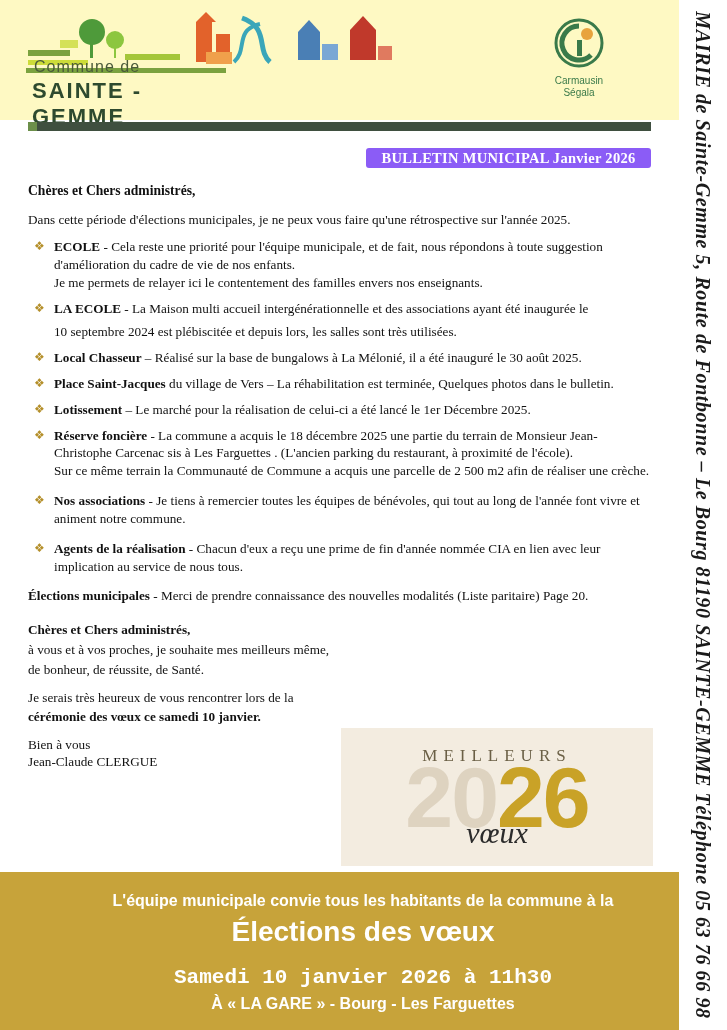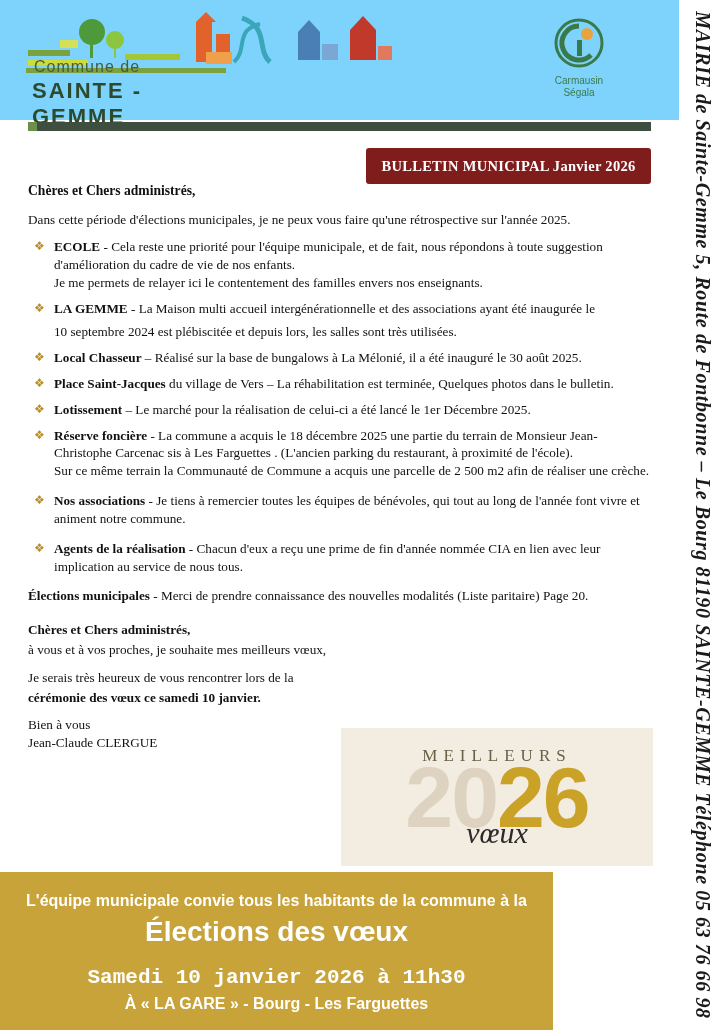--- a/index.html
+++ b/index.html
@@ -59,21 +59,21 @@
     top: 0;
     left: 0;
     width: 679px;
     height: 1030px;
   }
 
   
   .header {
     position: relative;
     height: 120px;
-    background: #7dd3fc;
+    background: #fef9c3;
   }
   .logo-block {
     position: absolute;
     left: 28px;
     top: 14px;
     width: 180px;
   }
   .commune-de {
     font-family: "Liberation Sans", sans-serif;
     font-size: 16px;
@@ -127,22 +127,22 @@
     height: 9px;
     background: #6c8f4a;
   }
 
   
   .bulletin-badge {
     position: absolute;
     right: 28px;
     top: 148px;
     width: 285px;
-    height: 36px;
-    background: #7f1d1d;
+    height: 20px;
+    background: #8b5cf6;
     border-radius: 3px;
     display: flex;
     align-items: center;
     justify-content: center;
     color: #ffffff;
     font-family: "Liberation Serif", serif;
     font-weight: bold;
     font-size: 14.5px;
     letter-spacing: 0.3px;
   }
@@ -246,21 +246,21 @@
     font-style: italic;
     font-size: 30px;
     color: #2b2b2b;
   }
 
   
   .banner {
     position: absolute;
     left: 0;
     top: 872px;
-    width: 553px;
+    width: 726px;
     height: 158px;
     background: #c7a33a;
     color: #ffffff;
     text-align: center;
     font-family: "Liberation Sans", sans-serif;
   }
   .banner-line1 {
     padding-top: 20px;
     font-size: 16px;
     font-weight: bold;
@@ -351,21 +351,21 @@
       <div class="intro">Dans cette période d'élections municipales, je ne peux vous faire qu'une rétrospective sur l'année 2025.</div>
 
       <ul class="bullets">
         <li>
           <span class="marker">❖</span>
           <span class="b-title">ECOLE</span><span> - Cela reste une priorité pour l'équipe municipale, et de fait, nous répondons à toute suggestion d'amélioration du cadre de vie de nos enfants.</span>
           <div>Je me permets de relayer ici le contentement des familles envers nos enseignants.</div>
         </li>
         <li>
           <span class="marker">❖</span>
-          <span class="b-title">LA GEMME</span><span> - La Maison multi accueil intergénérationnelle et des associations ayant été inaugurée le</span>
+          <span class="b-title">LA ECOLE</span><span> - La Maison multi accueil intergénérationnelle et des associations ayant été inaugurée le</span>
           <div style="margin-top:6px">10 septembre 2024 est plébiscitée et depuis lors, les salles sont très utilisées.</div>
         </li>
         <li>
           <span class="marker">❖</span>
           <span class="b-title">Local Chasseur</span><span> – Réalisé sur la base de bungalows à La Mélonié, il a été inauguré le 30 août 2025.</span>
         </li>
         <li>
           <span class="marker">❖</span>
           <span class="b-title">Place Saint-Jacques</span><span> du village de Vers – La réhabilitation est terminée, Quelques photos dans le bulletin.</span>
         </li>
@@ -388,21 +388,22 @@
         </li>
       </ul>
 
 
       <div class="para" style="margin-top:12px">
         <span class="b-title">Élections municipales</span><span> - Merci de prendre connaissance des nouvelles modalités (Liste paritaire) Page 20.</span>
       </div>
 
       <div class="closing-lines" style="margin-top:16px">
         <div class="b-title">Chères et Chers administrés,</div>
-        <div>à vous et à vos proches, je souhaite mes meilleurs vœux,</div>
+        <div>à vous et à vos proches, je souhaite mes meilleurs même,</div>
+        <div>de bonheur, de réussite, de Santé.</div>
         <div style="margin-top:10px">Je serais très heureux de vous rencontrer lors de la</div>
         <div class="b-title">cérémonie des vœux ce samedi 10 janvier.</div>
       </div>
 
       <div class="sig">
         <div>Bien à vous</div>
         <div>Jean-Claude CLERGUE</div>
       </div>
     </div>
 

